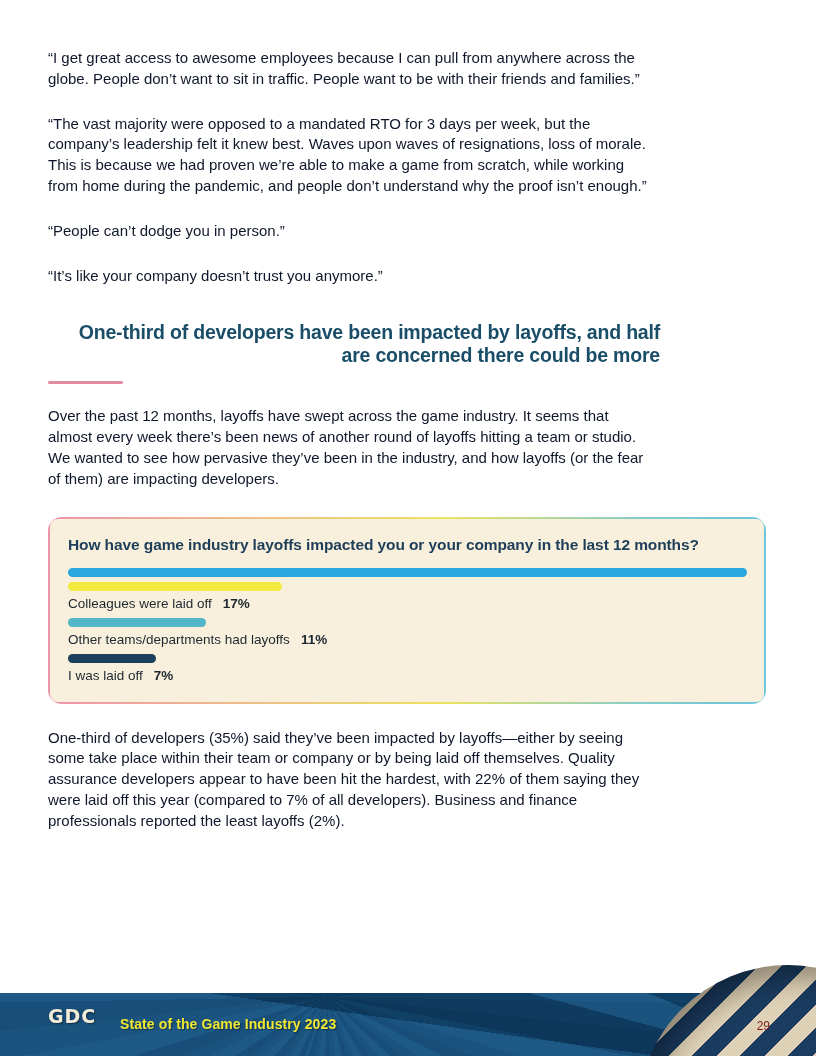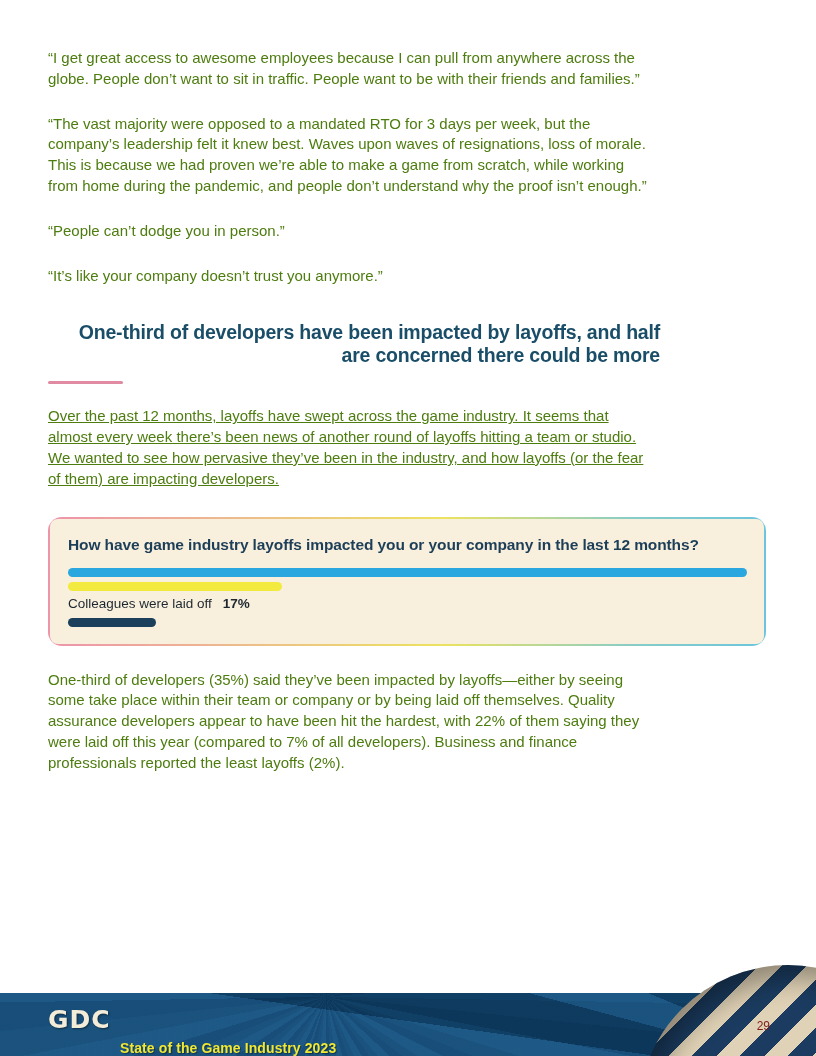--- a/index.html
+++ b/index.html
@@ -3,32 +3,32 @@
 <meta charset="utf-8">
 <style>
   html,body { margin:0; padding:0; }
   .page {
     position:relative; width:816px; height:1056px; background:#ffffff;
     overflow:hidden; font-family:"Liberation Sans", sans-serif;
   }
   .content { padding-top:48px; }
   p.body-text {
     width:604px; margin:0 0 24px 48px;
-    font-size:15px; line-height:20.8px; color:#4d7c0f;
+    font-size:15px; line-height:20.8px; color:#0f172a;
   }
   h2.section-heading {
     width:612px; margin:35px 0 0 48px;
     font-size:19.5px; line-height:22.5px; letter-spacing:-0.2px;
     color:#1a4e68; font-weight:bold;text-align:right;
   }
   .divider {
     width:75px; height:3px; margin:15px 0 0 48px;
     background:#e08ba1; border-radius:2px;
   }
-  p.intro { margin-top:22px; margin-bottom:15px;text-decoration:underline; }
+  p.intro { margin-top:22px; margin-bottom:15px; }
   .survey-card {
     width:718px; margin:27px 0 0 48px; box-sizing:border-box;
     padding:2px; border-radius:14px;
     background:linear-gradient(90deg,#ee93ab 0%,#ecc187 30%,#ece35e 55%,#86ccc9 82%,#6cc5dc 100%);
   }
   .survey-card-inner {
     border-radius:8px; background:#f8f0dd; padding:17px 17px 12px 18px;
   }
   .survey-question {
     font-size:15.5px; font-weight:bold; color:#1d3e58;
@@ -50,28 +50,27 @@
     background:repeating-conic-gradient(from 200deg at 40% 6%, #0f3e66 0deg 5deg, #1b5582 5deg 11deg, #14486f 11deg 16deg);
     opacity:.85;
   }
   .footer-band::after {
     content:""; position:absolute; inset:0;
     background:repeating-conic-gradient(from 40deg at 108% 150%, rgba(9,48,80,.55) 0deg 7deg, rgba(34,96,142,.45) 7deg 14deg);
   }
   .gdc-logo {
     position:absolute; left:48px; top:12px; z-index:4;
     font-family:"DejaVu Sans", sans-serif; font-weight:bold;
-    font-size:25px; letter-spacing:1px; color:#f2ecd9;
+    font-size:19px; letter-spacing:1px; color:#f2ecd9;
     text-shadow:1px 1px 2px rgba(0,0,0,.45);
   }
   .footer-title {
     position:absolute; left:120px; top:23px; z-index:4;
     font-size:14px; font-weight:bold; color:#f0e832; letter-spacing:0.1px;
     text-shadow:1px 1px 1px rgba(0,0,0,.4);
-    margin-top:24px;
   }
   .swirl-sphere {
     position:absolute; left:638px; top:965px; width:300px; height:300px;
     border-radius:50%; z-index:3;
     background:repeating-linear-gradient(135deg,#1b3c60 0 18px,#e0d2b6 18px 34px);
     box-shadow:inset 10px 12px 28px rgba(0,0,0,.38);
   }
   .page-number {
     position:absolute; right:46px; top:1019px; z-index:5;
     font-size:12px; color:#7f1d1d;
@@ -98,21 +97,26 @@
         <div class="survey-question">How have game industry layoffs impacted you or your company in the last 12 months?</div>
 
         <div class="bar-row">
           <div class="bar" style="width: 100%; background: rgb(43, 167, 223);"></div>
         </div>
         <div class="bar-row">
           <div class="bar" style="width: 31.4815%; background: rgb(242, 234, 62);"></div>
           <div class="bar-label"><span>Colleagues were laid off</span><b>17%</b></div>
         </div>
         <div class="bar-row">
+          <div class="bar" style="width: 20.3704%; background: rgb(83, 182, 198);"></div>
+          <div class="bar-label"><span>Other teams/departments had layoffs</span><b>11%</b></div>
+        </div>
+        <div class="bar-row">
           <div class="bar" style="width: 12.963%; background: rgb(28, 63, 91);"></div>
+          <div class="bar-label"><span>I was laid off</span><b>7%</b></div>
         </div>
 
       </div>
     </div>
 
     <p class="body-text analysis">One-third of developers (35%) said they’ve been impacted by layoffs—either by seeing some take place within their team or company or by being laid off themselves. Quality assurance developers appear to have been hit the hardest, with 22% of them saying they were laid off this year (compared to 7% of all developers). Business and finance professionals reported the least layoffs (2%).</p>
   </div>
 
   <div class="footer-band">
     <div class="gdc-logo">GDC</div>

